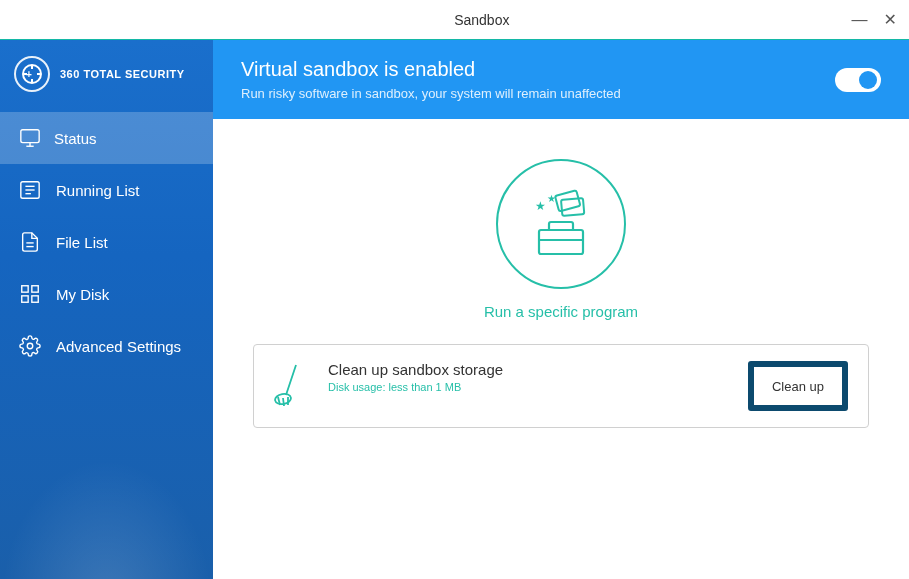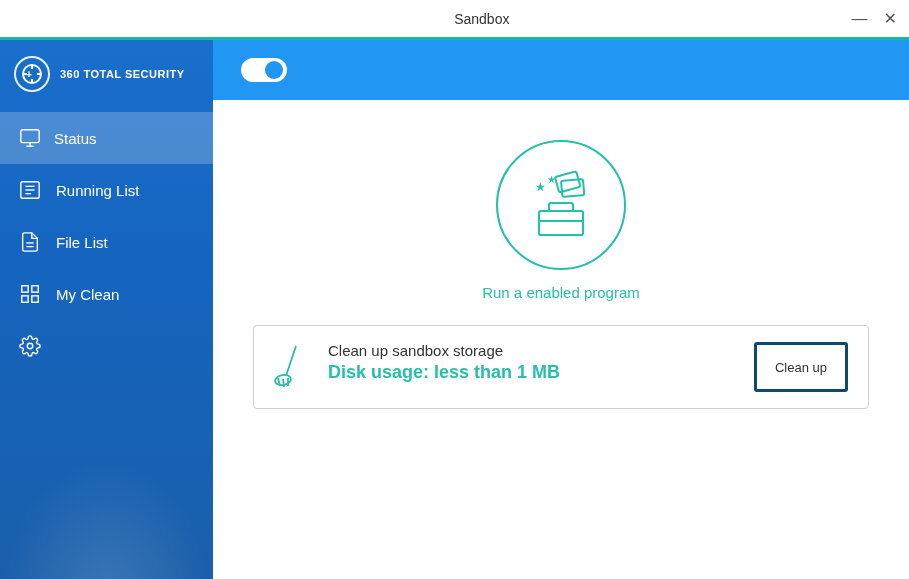--- a/index.html
+++ b/index.html
@@ -2,21 +2,21 @@
 <html><head>
   <meta charset="utf-8">
   <style>
     * { margin: 0; padding: 0; box-sizing: border-box; }
     body { font-family: 'Segoe UI', Arial, sans-serif; width: 909px; height: 579px; overflow: hidden; background: #fff; display: flex; flex-direction: column; }
 
     
     .title-bar {
       display: flex; align-items: center; justify-content: space-between;
       background: #fff; height: 40px; padding: 0 12px;
-      border-bottom: 3px solid #14b8a6;
+      border-bottom: 1px solid #14b8a6;
     }
     .title-bar-title { font-size: 14px; color: #333; flex: 1; text-align: center; }
     .title-bar-controls { display: flex; gap: 16px; align-items: center; }
     .title-bar-controls span { font-size: 16px; cursor: pointer; color: #555; line-height: 1; }
 
     
     .app-body { display: flex; flex: 1; overflow: hidden; }
 
     
     .sidebar {
@@ -102,23 +102,23 @@
 
     
     .cleanup-card {
       width: 100%; max-width: 620px;
       border: 1px solid #d0d0d0; border-radius: 4px;
       display: flex; padding: 16px 20px; gap: 14px;
     }
     .cleanup-icon { width: 40px; height: 50px; flex-shrink: 0; }
     .cleanup-text { flex: 1; }
     .cleanup-title { font-size: 15px; color: #333; font-weight: 500; margin-bottom: 3px; }
-    .cleanup-sub { font-size: 18px; color: #26bfa8; font-weight: bold; }
+    .cleanup-sub { font-size: 11px; color: #26bfa8; }
     .cleanup-btn {
-      border: 3px solid #0c4a6e; background: #fff; color: #333; font-size: 13px;
+      border: 6px solid #0c4a6e; background: #fff; color: #333; font-size: 13px;
       padding: 6px 18px; border-radius: 3px; cursor: pointer;
     }
   </style>
 </head>
 <body>
 
 <div class="title-bar">
   <div style="width:100px;"></div>
   <span class="title-bar-title">Sandbox</span>
   <div class="title-bar-controls">
@@ -182,36 +182,41 @@
 
     <div class="nav-item">
       <div class="nav-icon">
         <svg viewBox="0 0 24 24">
           <rect x="3" y="3" width="7" height="7"></rect>
           <rect x="14" y="3" width="7" height="7"></rect>
           <rect x="3" y="14" width="7" height="7"></rect>
           <rect x="14" y="14" width="7" height="7"></rect>
         </svg>
       </div>
-      <span class="nav-label">My Clean</span>
+      <span class="nav-label">My Disk</span>
     </div>
 
     <div class="nav-item">
       <div class="nav-icon">
         <svg viewBox="0 0 24 24">
           <circle cx="12" cy="12" r="3"></circle>
           <path d="M19.4 15a1.65 1.65 0 0 0 .33 1.82l.06.06a2 2 0 0 1-2.83 2.83l-.06-.06a1.65 1.65 0 0 0-1.82-.33 1.65 1.65 0 0 0-1 1.51V21a2 2 0 0 1-4 0v-.09A1.65 1.65 0 0 0 9 19.4a1.65 1.65 0 0 0-1.82.33l-.06.06a2 2 0 0 1-2.83-2.83l.06-.06A1.65 1.65 0 0 0 4.68 15a1.65 1.65 0 0 0-1.51-1H3a2 2 0 0 1 0-4h.09A1.65 1.65 0 0 0 4.6 9a1.65 1.65 0 0 0-.33-1.82l-.06-.06a2 2 0 0 1 2.83-2.83l.06.06A1.65 1.65 0 0 0 9 4.68a1.65 1.65 0 0 0 1-1.51V3a2 2 0 0 1 4 0v.09a1.65 1.65 0 0 0 1 1.51 1.65 1.65 0 0 0 1.82-.33l.06-.06a2 2 0 0 1 2.83 2.83l-.06.06A1.65 1.65 0 0 0 19.4 9a1.65 1.65 0 0 0 1.51 1H21a2 2 0 0 1 0 4h-.09a1.65 1.65 0 0 0-1.51 1z"></path>
         </svg>
       </div>
+      <span class="nav-label">Advanced Settings</span>
     </div>
   </div>
 
   <div class="content">
 
     <div class="header-band">
+      <div class="header-left">
+        <div class="header-title">Virtual sandbox is enabled</div>
+        <div class="header-subtitle">Run risky software in sandbox, your system will remain unaffected</div>
+      </div>
 
       <div class="toggle-switch" title="Toggle sandbox">
         <div class="toggle-track">
           <div class="toggle-thumb"></div>
         </div>
       </div>
     </div>
 
     <div class="main-content">
 
@@ -225,21 +230,21 @@
 
             <rect x="34" y="12" width="22" height="16" rx="2" transform="rotate(-15 34 12)" stroke="#26bfa8" stroke-width="2"></rect>
             <rect x="40" y="16" width="22" height="16" rx="2" transform="rotate(-5 40 16)" stroke="#26bfa8" stroke-width="2"></rect>
 
             <rect x="18" y="46" width="44" height="24" rx="2"></rect>
             <line x1="18" y1="56" x2="62" y2="56"></line>
 
             <path d="M28 46 L28 40 Q28 38 30 38 L50 38 Q52 38 52 40 L52 46"></path>
           </svg>
         </div>
-        <div class="sandbox-action-label">Run a enabled program</div>
+        <div class="sandbox-action-label">Run a specific program</div>
       </div>
 
       <div class="cleanup-card">
 
         <div class="cleanup-icon">
           <svg width="40" height="50" viewBox="0 0 40 50" fill="none" stroke="#26bfa8" stroke-width="1.8">
 
             <line x1="22" y1="4" x2="12" y2="34"></line>
 
             <ellipse cx="9" cy="38" rx="8" ry="5" transform="rotate(-10 9 38)"></ellipse>

